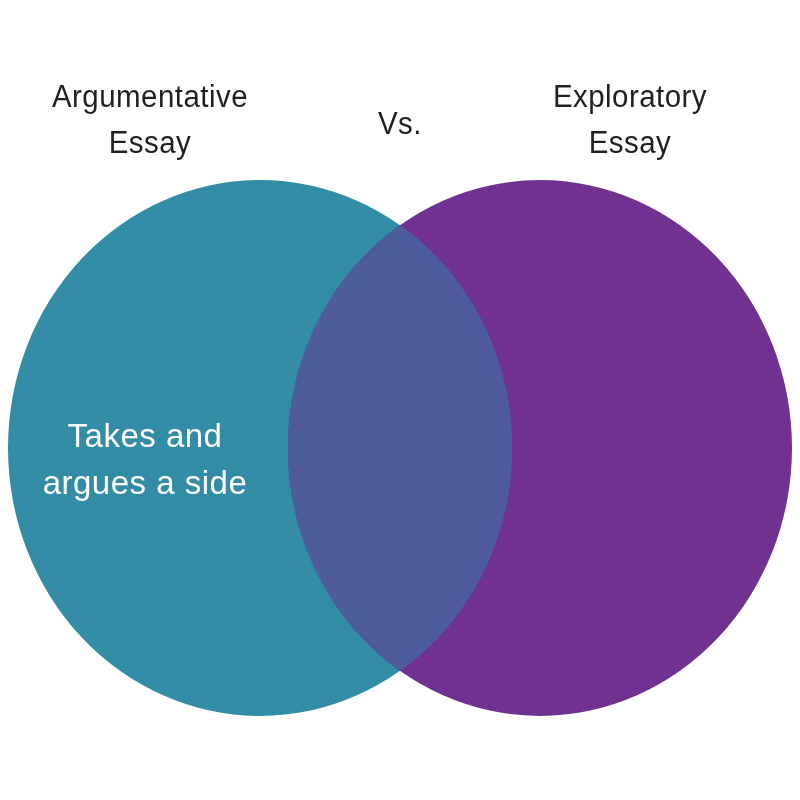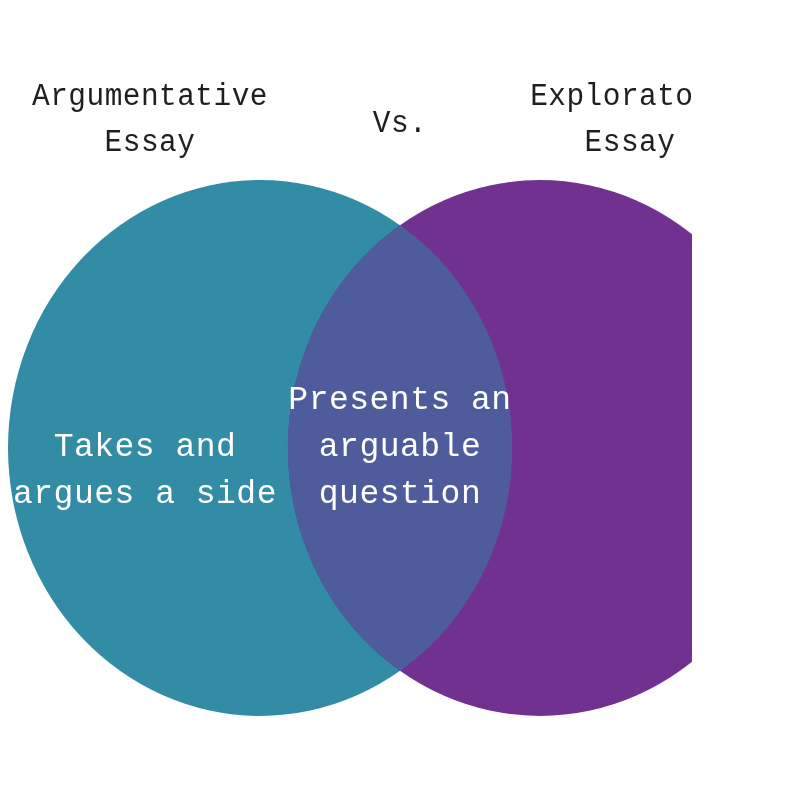--- a/index.html
+++ b/index.html
@@ -1,25 +1,25 @@
 <!DOCTYPE html>
 <html><head>
 <meta charset="utf-8">
 <style>
   html, body {
     margin: 0;
     padding: 0;
   }
   .canvas {
     position: relative;
-    width: 692px;
+    width: 800px;
     height: 800px;
     background: #ffffff;
     overflow: hidden;
-    font-family: Liberation Mono, monospace;
+    font-family: Liberation Sans, sans-serif;
   }
   .venn-svg {
     position: absolute;
     left: 0;
     top: 0;
   }
   .heading {
     position: absolute;
     text-align: center;
     color: #1f1f1f;
@@ -34,21 +34,21 @@
   .heading-right { left: 480px; width: 300px; top: 74px; }
   .circle-label {
     position: absolute;
     text-align: center;
     color: #ffffff;
     font-size: 33px;
     line-height: 47px;
     white-space: pre-line;
     letter-spacing: 0.5px;
   }
-  .label-left   { left: 5px;   width: 280px; top: 424px; }
+  .label-left   { left: 5px;   width: 280px; top: 412px; }
   .label-middle { left: 288px; width: 224px; top: 377px; }
   .label-right  { left: 508px; width: 280px; top: 377px; }
 </style>
 </head>
 <body>
 
 <div class="canvas">
 
   <svg class="venn-svg" width="800" height="800" viewBox="0 0 800 800">
     <ellipse cx="260" cy="448" rx="252" ry="268" fill="#338CA6"></ellipse>
@@ -60,18 +60,15 @@
 Essay</div>
 
   <div class="heading heading-vs">Vs.</div>
 
   <div class="heading heading-right">Exploratory
 Essay</div>
 
   <div class="circle-label label-left">Takes and
 argues a side</div>
 
-  <div class="circle-label label-middle">Presents an
-arguable
-question</div>
 
 
 </div>
 
 </body></html>

